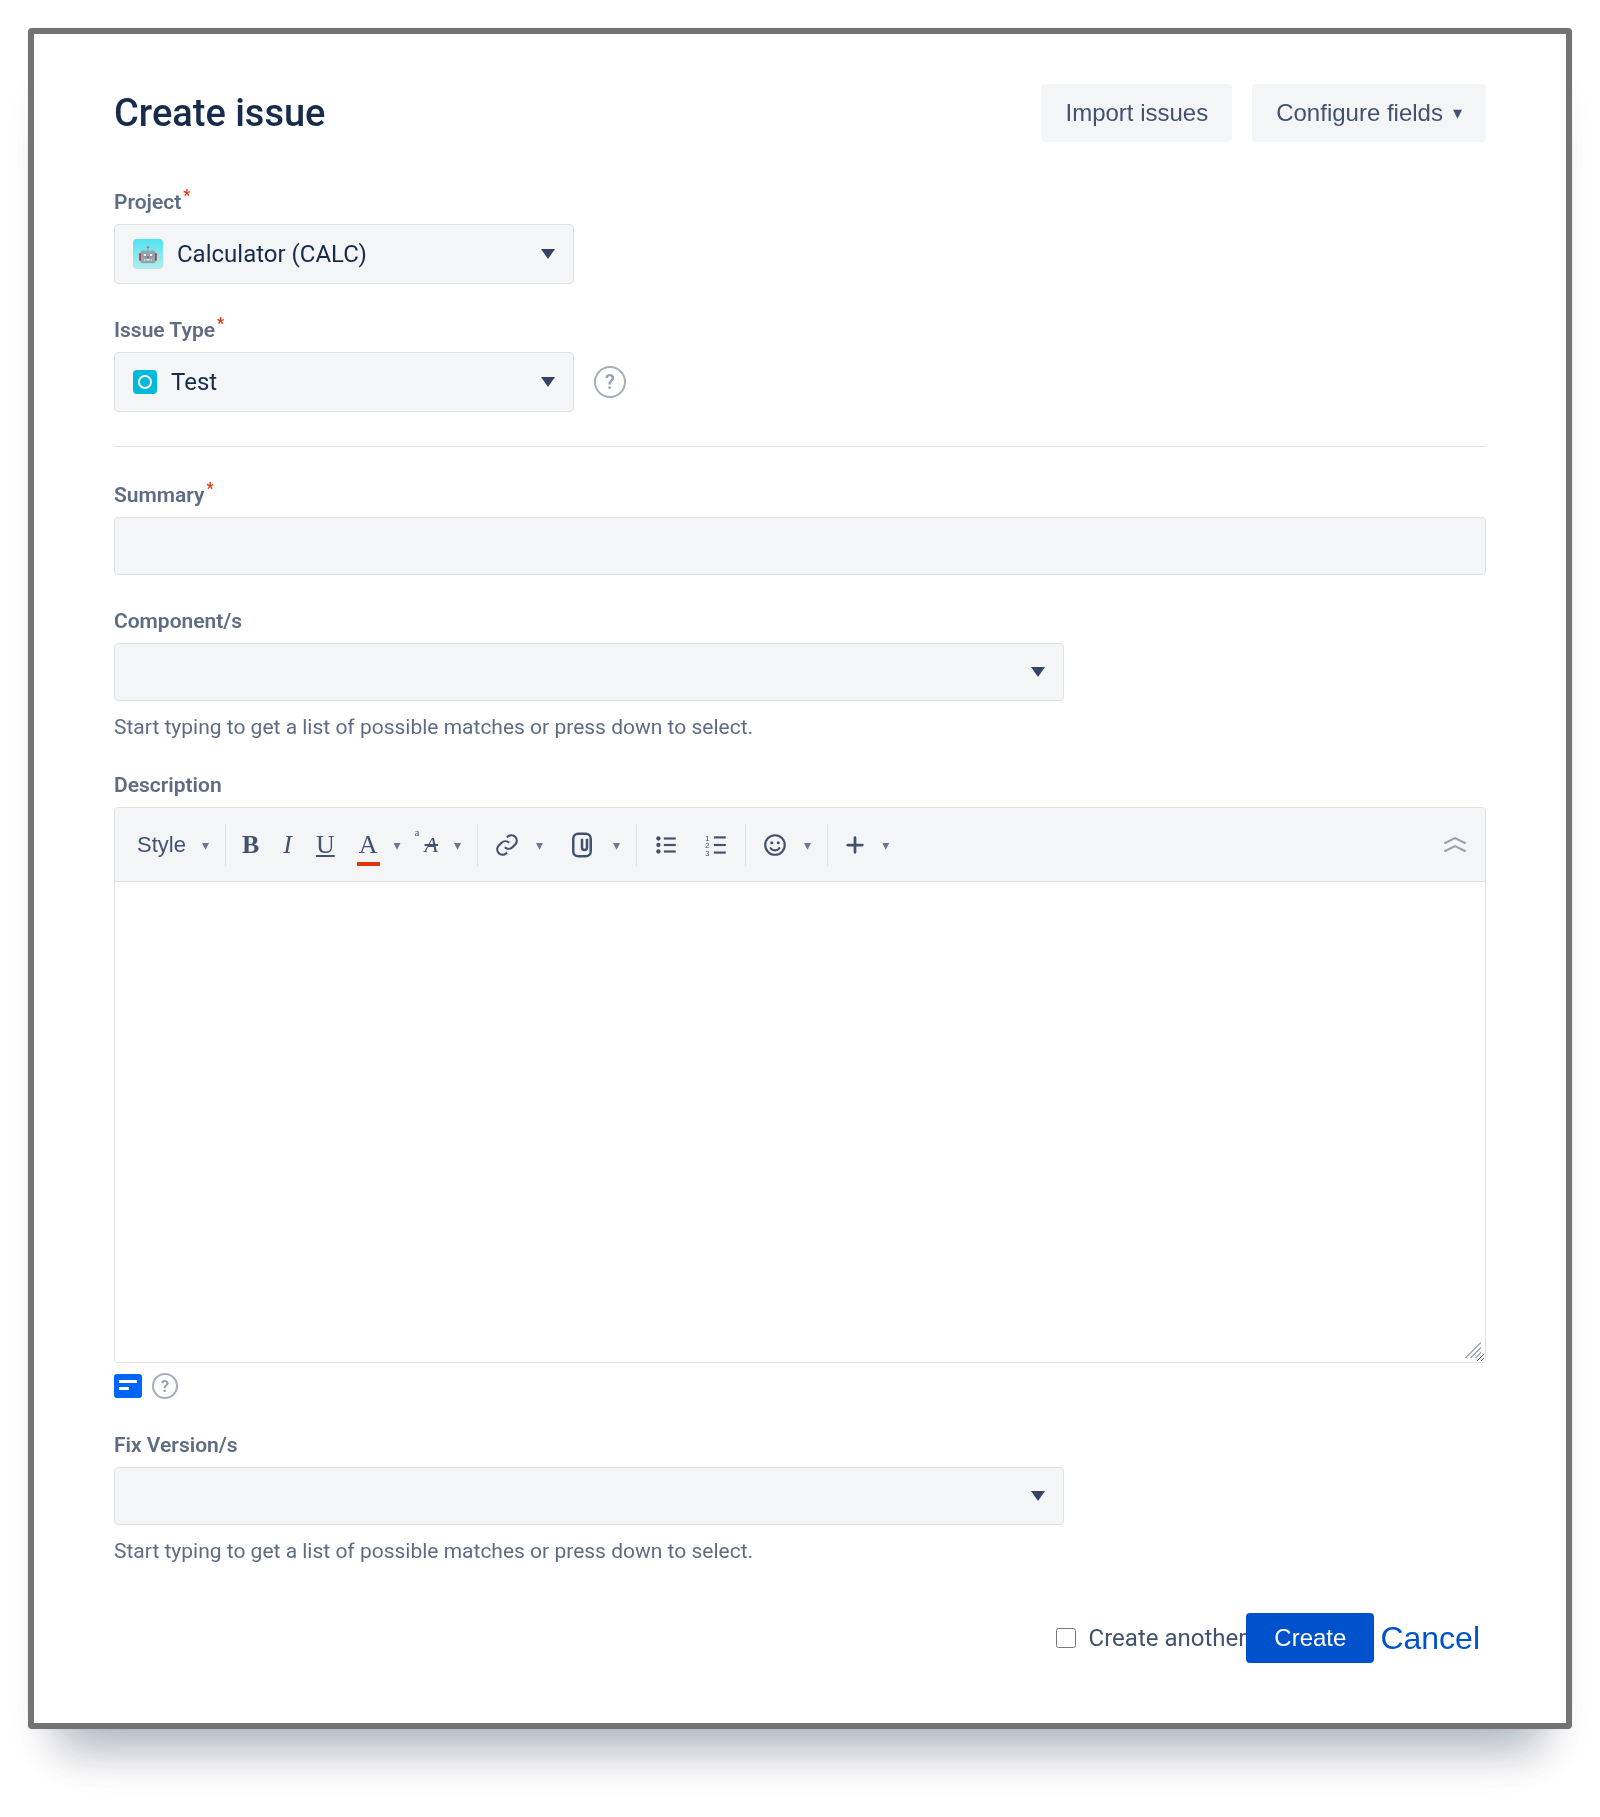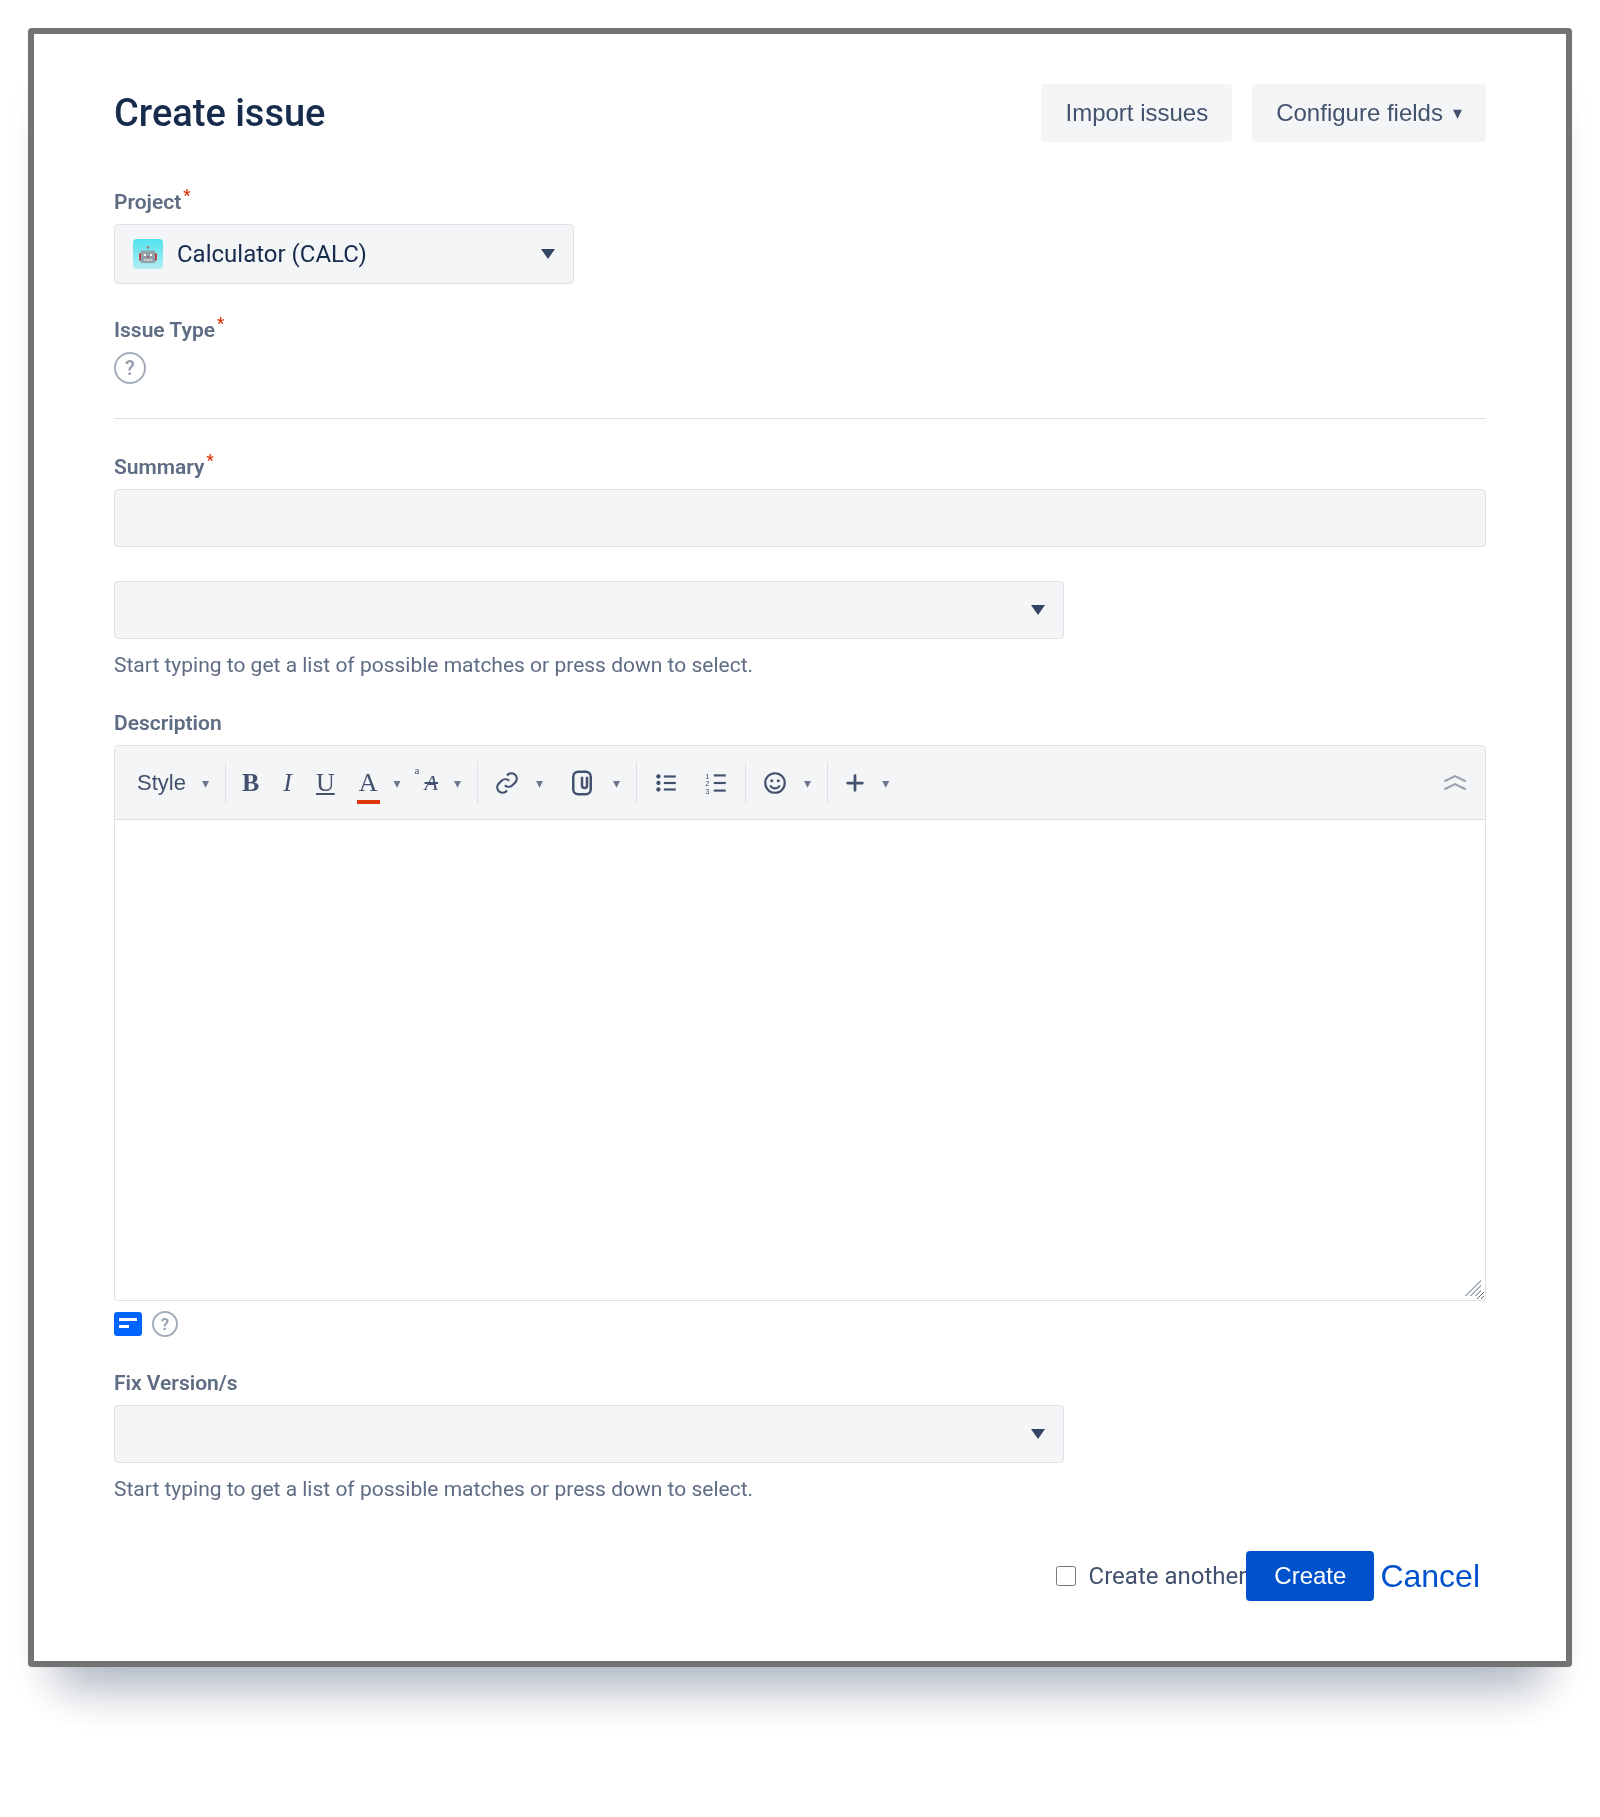--- a/index.html
+++ b/index.html
@@ -218,35 +218,43 @@
       <span class="tri"></span>
     </div>
   </div>
 
   <div class="grp">
     <div class="fld-label">
       <span>Issue Type</span>
       <span class="req">*</span>
     </div>
     <div class="issue-type-row">
+      <div class="sel">
+        <span class="issuet-icon"></span>
+        <span>Test</span>
+        <span class="tri"></span>
+      </div>
       <div class="help-ic">?</div>
     </div>
   </div>
 
   <hr class="hr">
 
   <div class="grp">
     <div class="fld-label">
       <span>Summary</span>
       <span class="req">*</span>
     </div>
     <input class="input" type="text" value="" style="">
   </div>
 
   <div class="grp">
+    <div class="fld-label">
+      <span>Component/s</span>
+    </div>
     <div class="combo">
       <span class="tri"></span>
     </div>
     <div class="hint">Start typing to get a list of possible matches or press down to select.</div>
   </div>
 
   <div class="grp">
     <div class="fld-label">
       <span>Description</span>
     </div>

